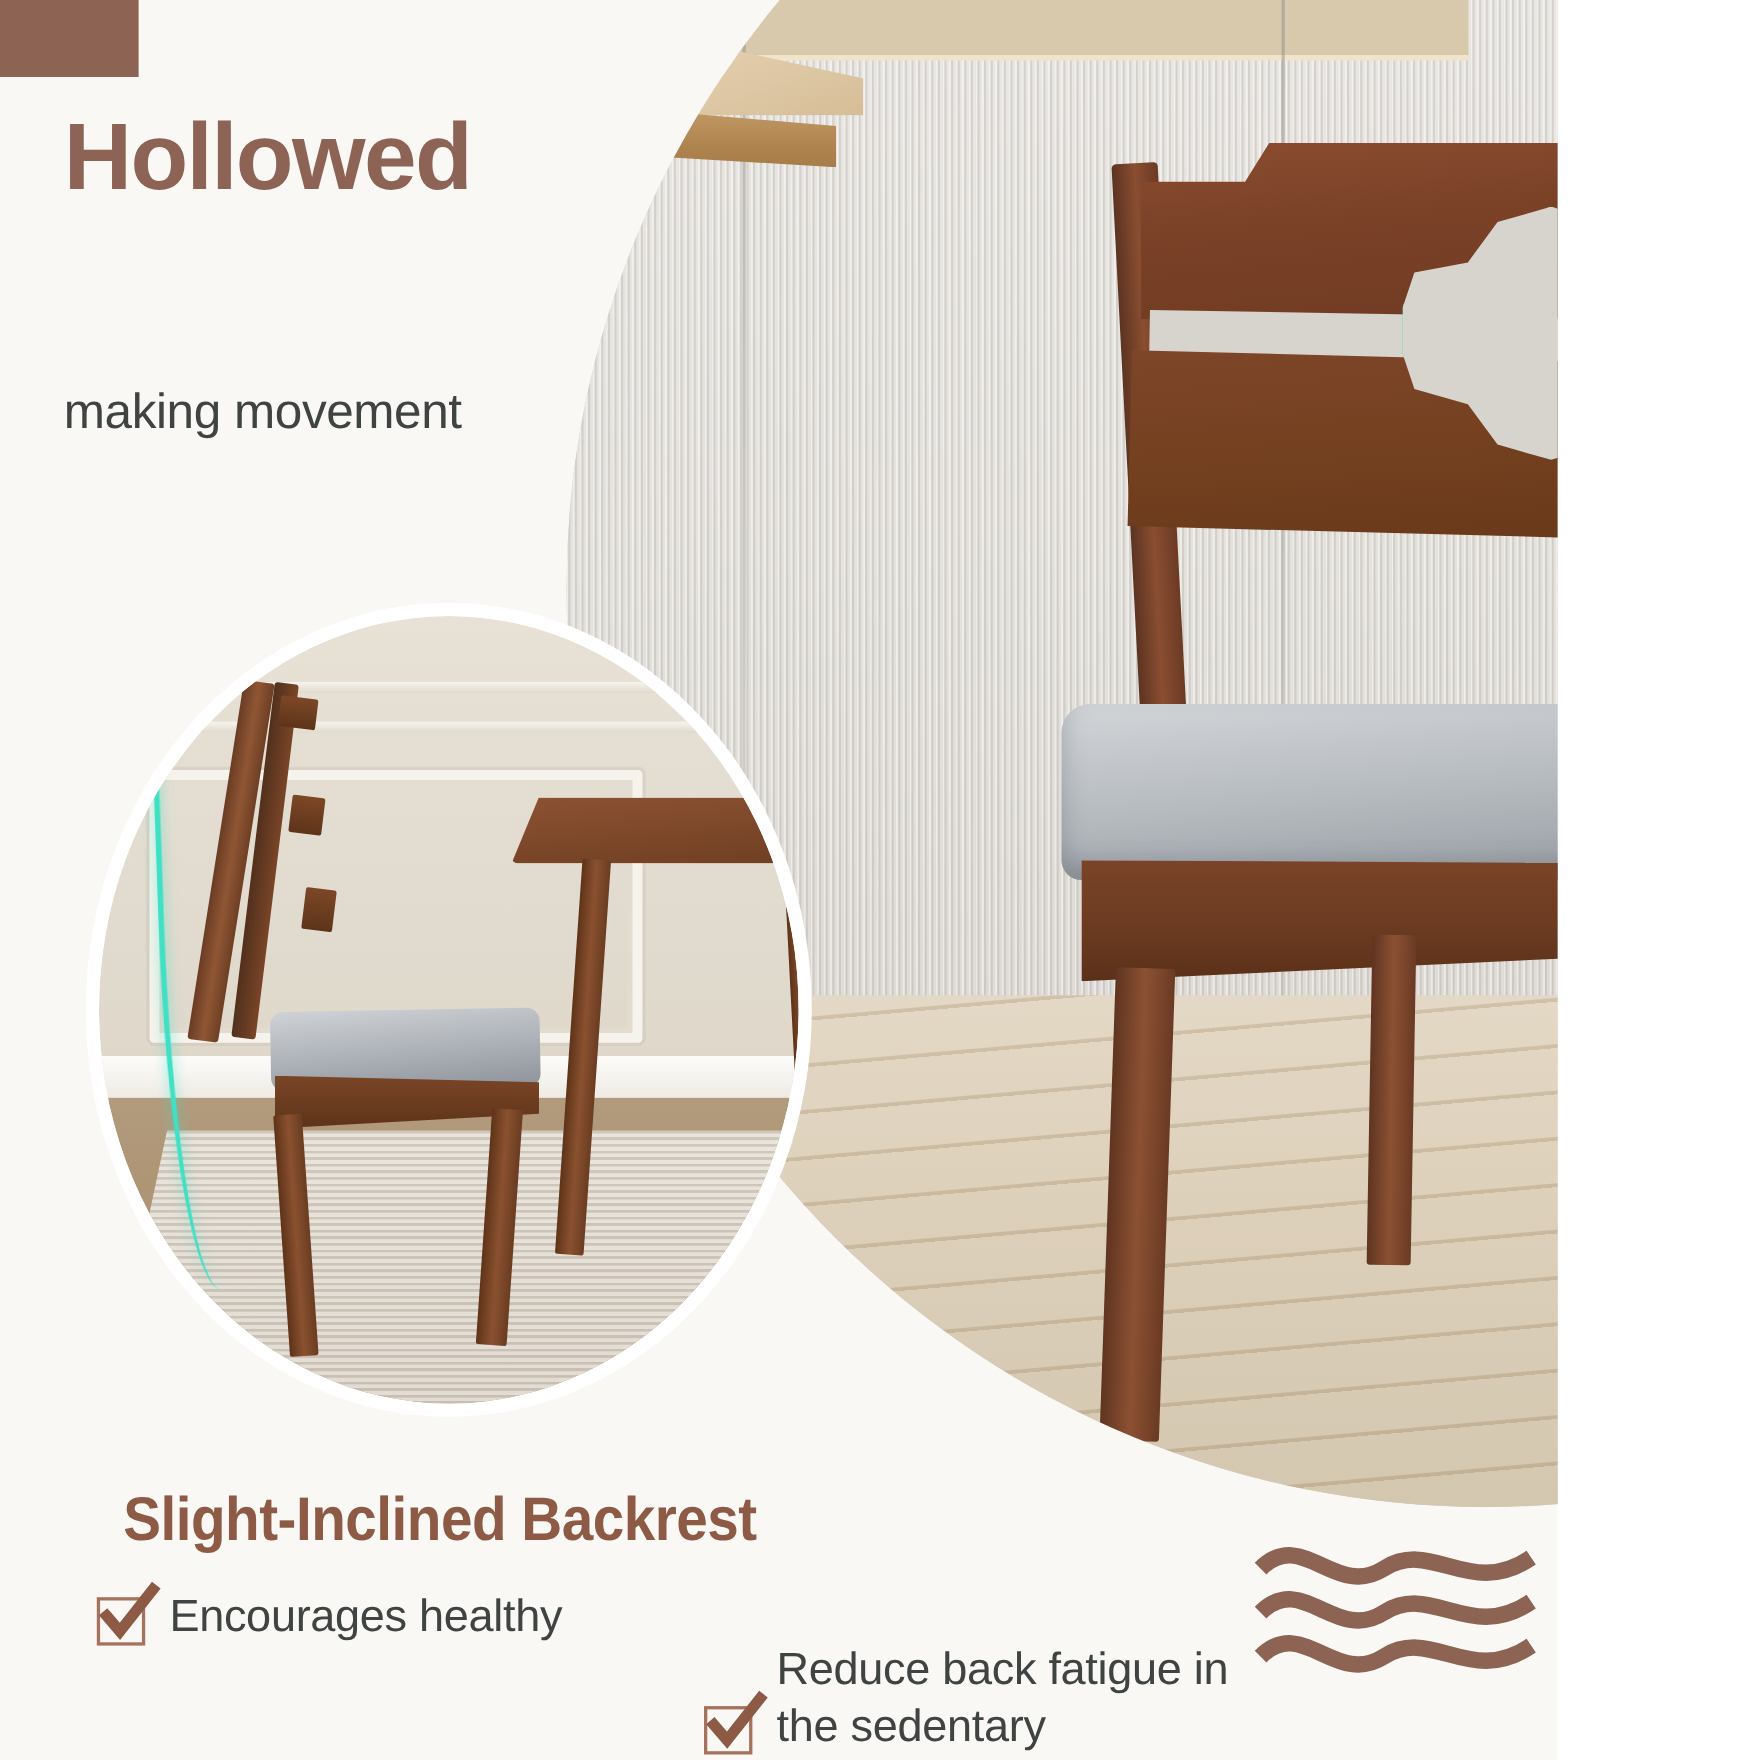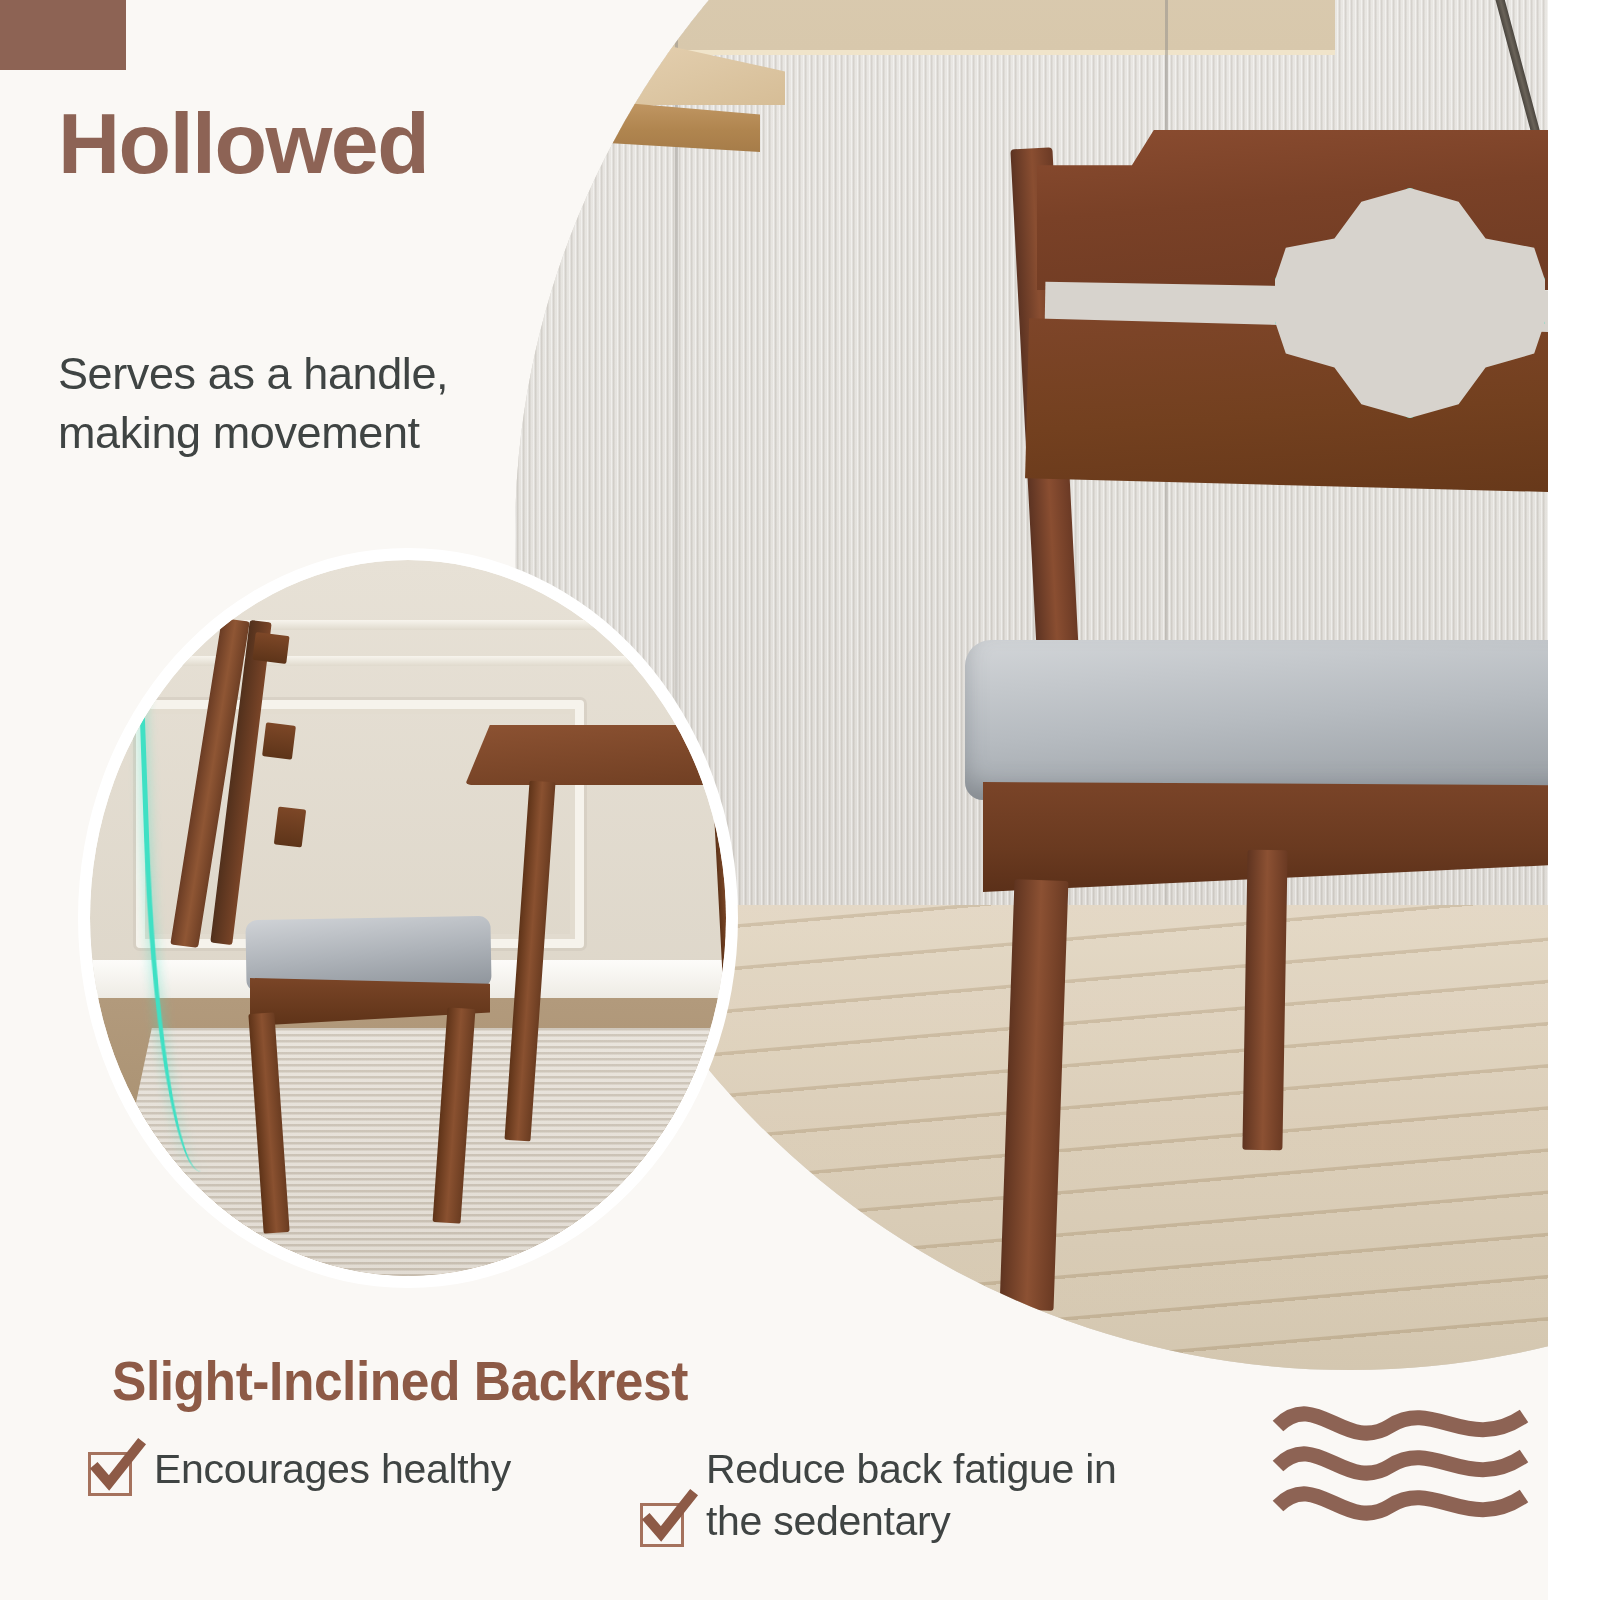--- a/index.html
+++ b/index.html
@@ -2,21 +2,21 @@
 <html><head>
 <meta charset="utf-8">
 <style>
   html, body {
     margin: 0;
     padding: 0;
     background: #ffffff;
   }
   #page {
     position: relative;
-    width: 1548px;
+    width: 1416px;
     height: 1600px;
     background: #faf8f5;
     overflow: hidden;
     font-family: "Liberation Sans", sans-serif;
   }
 
   
   #corner-accent {
     position: absolute;
     left: 0; top: 0;
@@ -258,21 +258,21 @@
     white-space: nowrap;
   }
   .feature {
     position: absolute;
     top: 1444px;
     display: flex;
     align-items: flex-end;
     gap: 22px;
   }
   #feature-1 { left: 88px; width: 500px; }
-  #feature-2 { left: 640px; width: 560px; }
+  #feature-2 { left: 640px; width: 560px; margin-top: 48px; }
   .check-box {
     position: relative;
     flex: 0 0 auto;
     width: 44px; height: 44px;
     border: 3px solid #a5725d;
     box-sizing: border-box;
     margin-top: 6px;
   }
   .check-mark {
     position: absolute;
@@ -373,21 +373,20 @@
 
       <div class="in-cyan"></div>
     </div>
   </div>
 
   <div id="headline">
     <div>Hollowed</div>
   </div>
 
   <div id="subcopy">
-    <div>Serves as a handle,</div>
     <div>making movement</div>
   </div>
 
   <div id="bottom-title">Slight-Inclined Backrest</div>
 
   <div class="feature" id="feature-1">
     <span class="check-box">
       <svg class="check-mark" viewBox="0 0 54 54">
         <path d="M8 30 L20 44 L50 6" fill="none" stroke="#8d5a46" stroke-width="10" stroke-linecap="square" stroke-linejoin="miter"></path>
       </svg>

